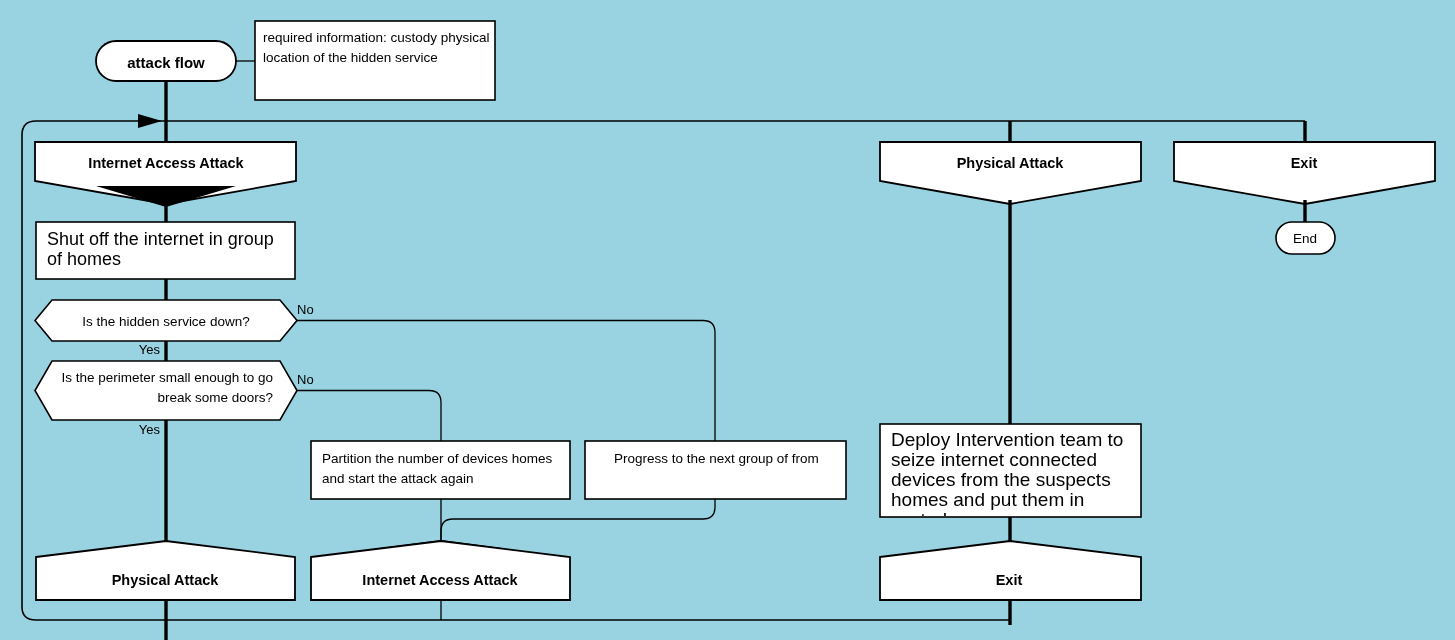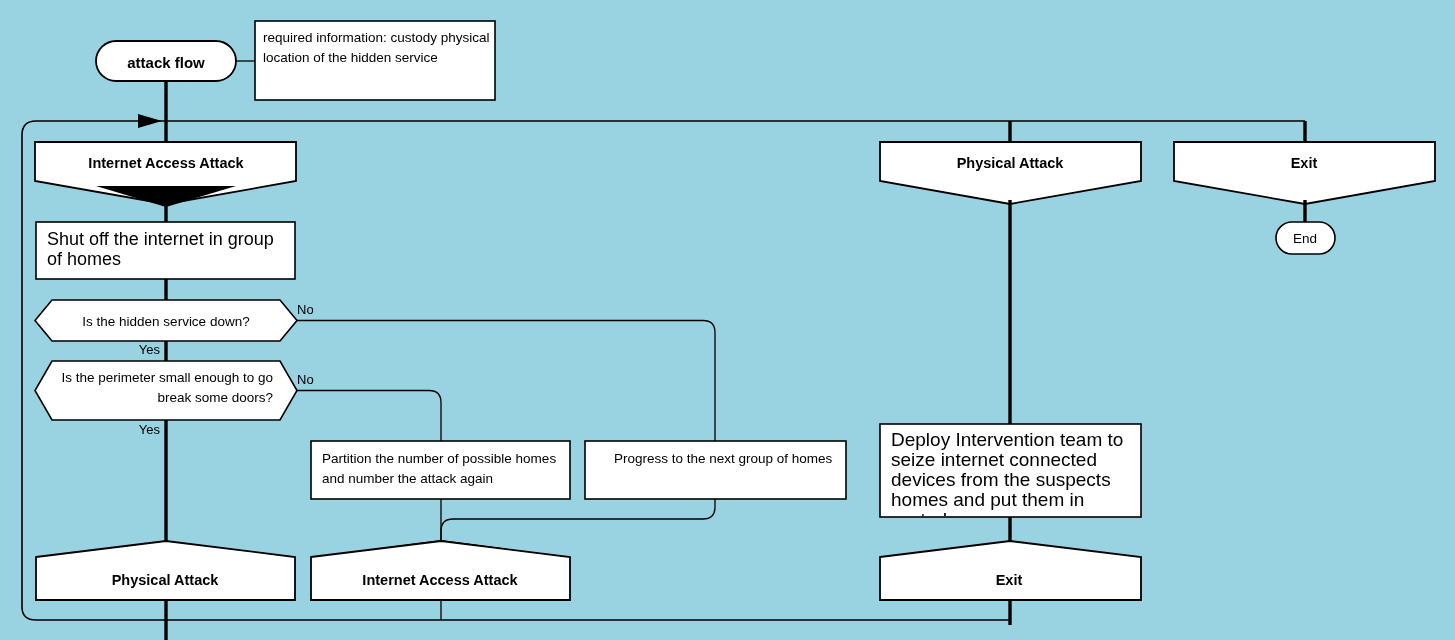--- a/index.html
+++ b/index.html
@@ -79,26 +79,26 @@
   </foreignObject>
 
   <path d="M 297 390.5 L 429 390.5 Q 441 390.5 441 402.5 L 441 441" fill="none" stroke="#000" stroke-width="1.3"></path>
   <text x="297" y="384" text-anchor="start" class="nodeText" font-size="13" fill="#000">No</text>
 
   <line x1="166" y1="420" x2="166" y2="542" stroke="#000" stroke-width="3.4"></line>
   <text x="160" y="434" text-anchor="end" class="nodeText" font-size="13" fill="#000">Yes</text>
 
   <rect x="311" y="441" width="259" height="58" fill="#fff" stroke="#000" stroke-width="1.6"></rect>
   <foreignObject x="322" y="449" width="242" height="48">
-    <div xmlns="http://www.w3.org/1999/xhtml" style="font-family:'Liberation Sans',sans-serif;font-size:13.5px;line-height:20px;color:#000;">Partition the number of possible homes and number the attack again</div>
+    <div xmlns="http://www.w3.org/1999/xhtml" style="font-family:'Liberation Sans',sans-serif;font-size:13.5px;line-height:20px;color:#000;">Partition the number of devices homes and start the attack again</div>
   </foreignObject>
 
   <rect x="585" y="441" width="261" height="58" fill="#fff" stroke="#000" stroke-width="1.6"></rect>
   <foreignObject x="614" y="449" width="225" height="48">
-    <div xmlns="http://www.w3.org/1999/xhtml" style="font-family:'Liberation Sans',sans-serif;font-size:13.5px;line-height:20px;color:#000;">Progress to the next group of homes</div>
+    <div xmlns="http://www.w3.org/1999/xhtml" style="font-family:'Liberation Sans',sans-serif;font-size:13.5px;line-height:20px;color:#000;">Progress to the next group of from</div>
   </foreignObject>
 
   <path d="M 715 499 L 715 507 Q 715 519 703 519 L 453 519 Q 441 519 441 531 L 441 543" fill="none" stroke="#000" stroke-width="1.3"></path>
 
   <line x1="441" y1="499" x2="441" y2="543" stroke="#000" stroke-width="1.3"></line>
 
   <rect x="880" y="424" width="261" height="93" fill="#fff" stroke="#000" stroke-width="1.6"></rect>
   <foreignObject x="891" y="430" width="244" height="86">
     <div xmlns="http://www.w3.org/1999/xhtml" style="font-family:'Liberation Sans',sans-serif;font-size:19px;line-height:20px;color:#000;">Deploy Intervention team to seize internet connected devices from the suspects homes and put them in custody</div>
   </foreignObject>

